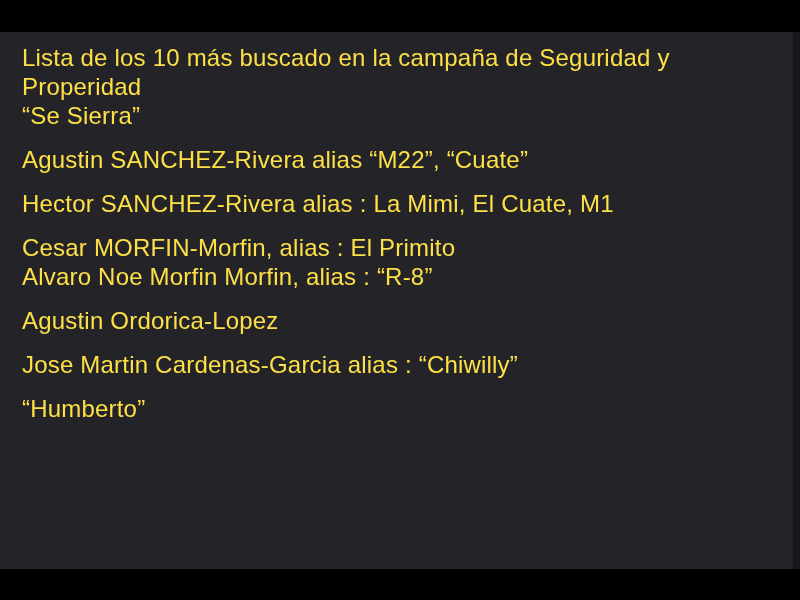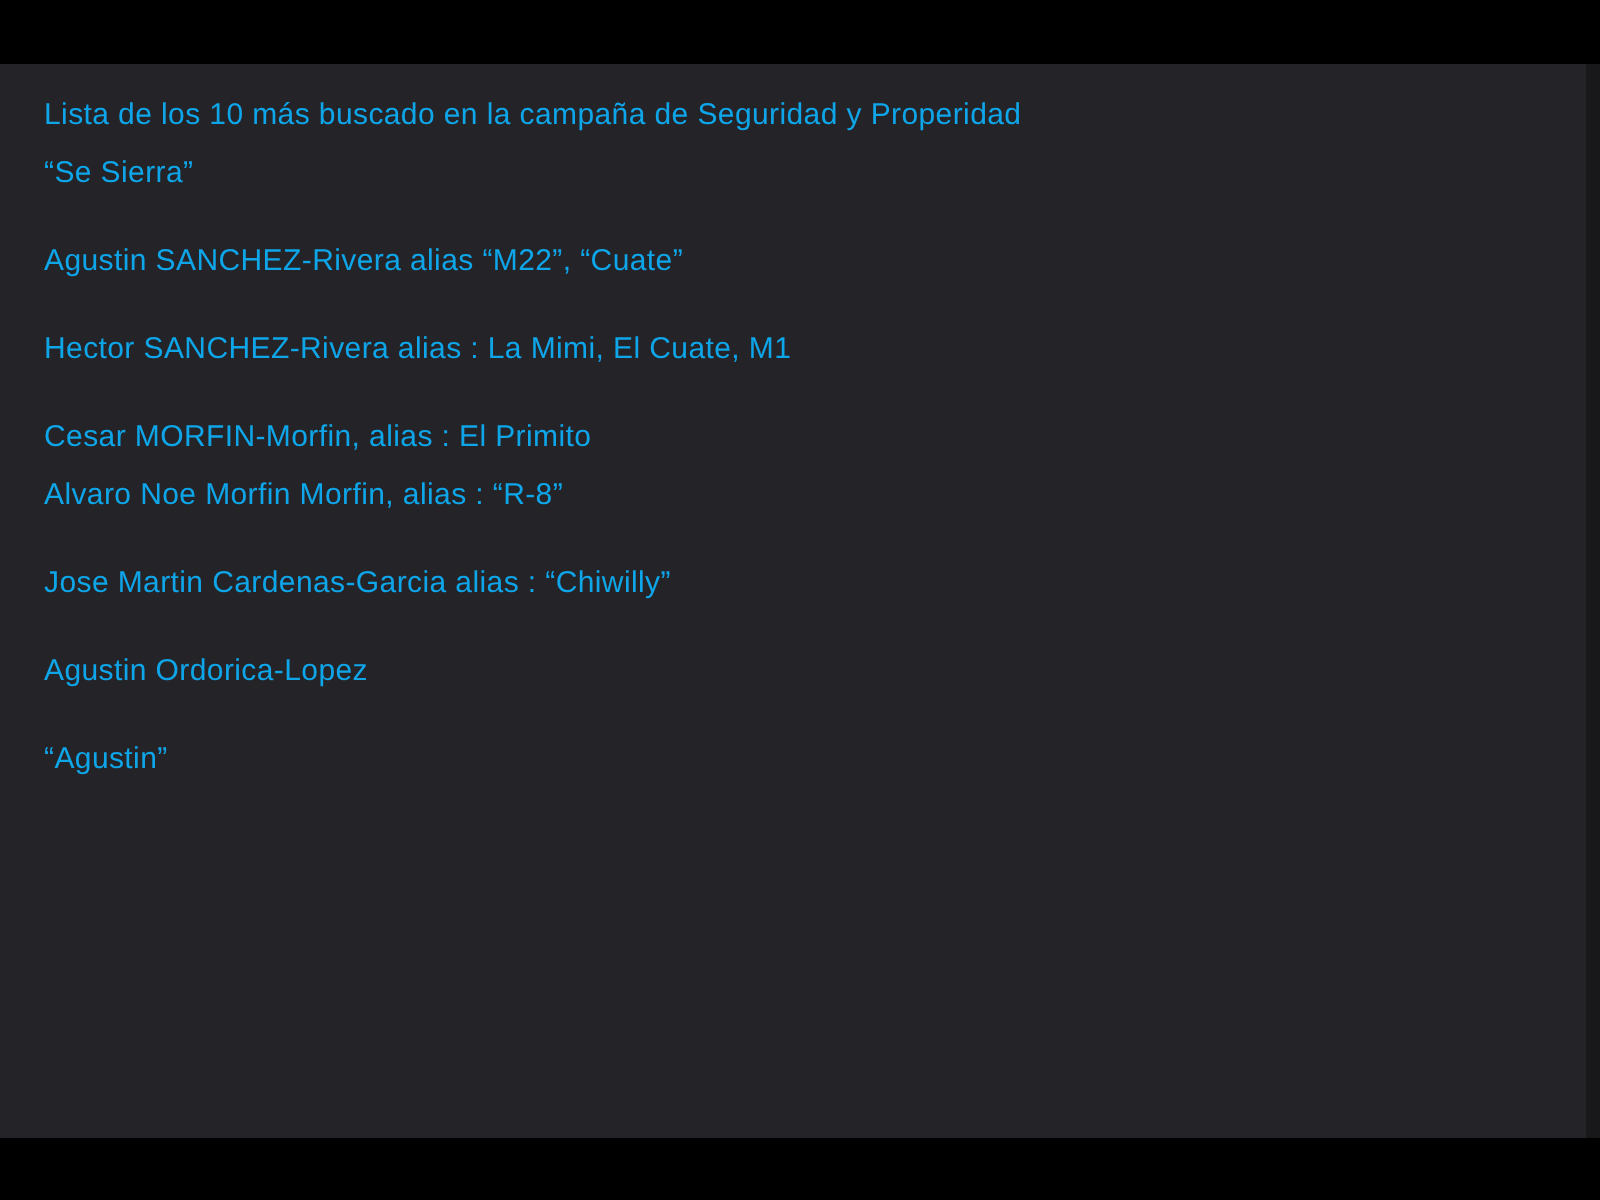--- a/index.html
+++ b/index.html
@@ -27,22 +27,22 @@
     position: absolute;
     left: 793px;
     top: 32px;
     width: 7px;
     height: 537px;
     background: #18181b;
   }
   .content {
     box-sizing: border-box;
     padding: 11px 20px 0 22px;
-    color: #0ea5e9;
-    font-size: 15px;
+    color: #fde047;
+    font-size: 24px;
     line-height: 29px;
     letter-spacing: 0.2px;
     font-weight: 400;
   }
   .para {
     margin: 0 0 15px 0;
   }
   .line {
     white-space: pre-wrap;
   }
@@ -69,27 +69,27 @@
       <div class="para">
         <div class="line">Hector SANCHEZ-Rivera alias : La Mimi, El Cuate, M1</div>
       </div>
 
       <div class="para">
         <div class="line">Cesar MORFIN-Morfin, alias : El Primito</div>
         <div class="line">Alvaro Noe Morfin Morfin, alias : “R-8”</div>
       </div>
 
       <div class="para">
+        <div class="line">Agustin Ordorica-Lopez</div>
+      </div>
+
+      <div class="para">
         <div class="line">Jose Martin Cardenas-Garcia alias : “Chiwilly”</div>
       </div>
 
       <div class="para">
-        <div class="line">Agustin Ordorica-Lopez</div>
-      </div>
-
-      <div class="para">
-        <div class="line">“Agustin”</div>
+        <div class="line">“Humberto”</div>
       </div>
 
     </div>
   </div>
   <div class="right-edge"></div>
 </div>
 
 </body></html>

